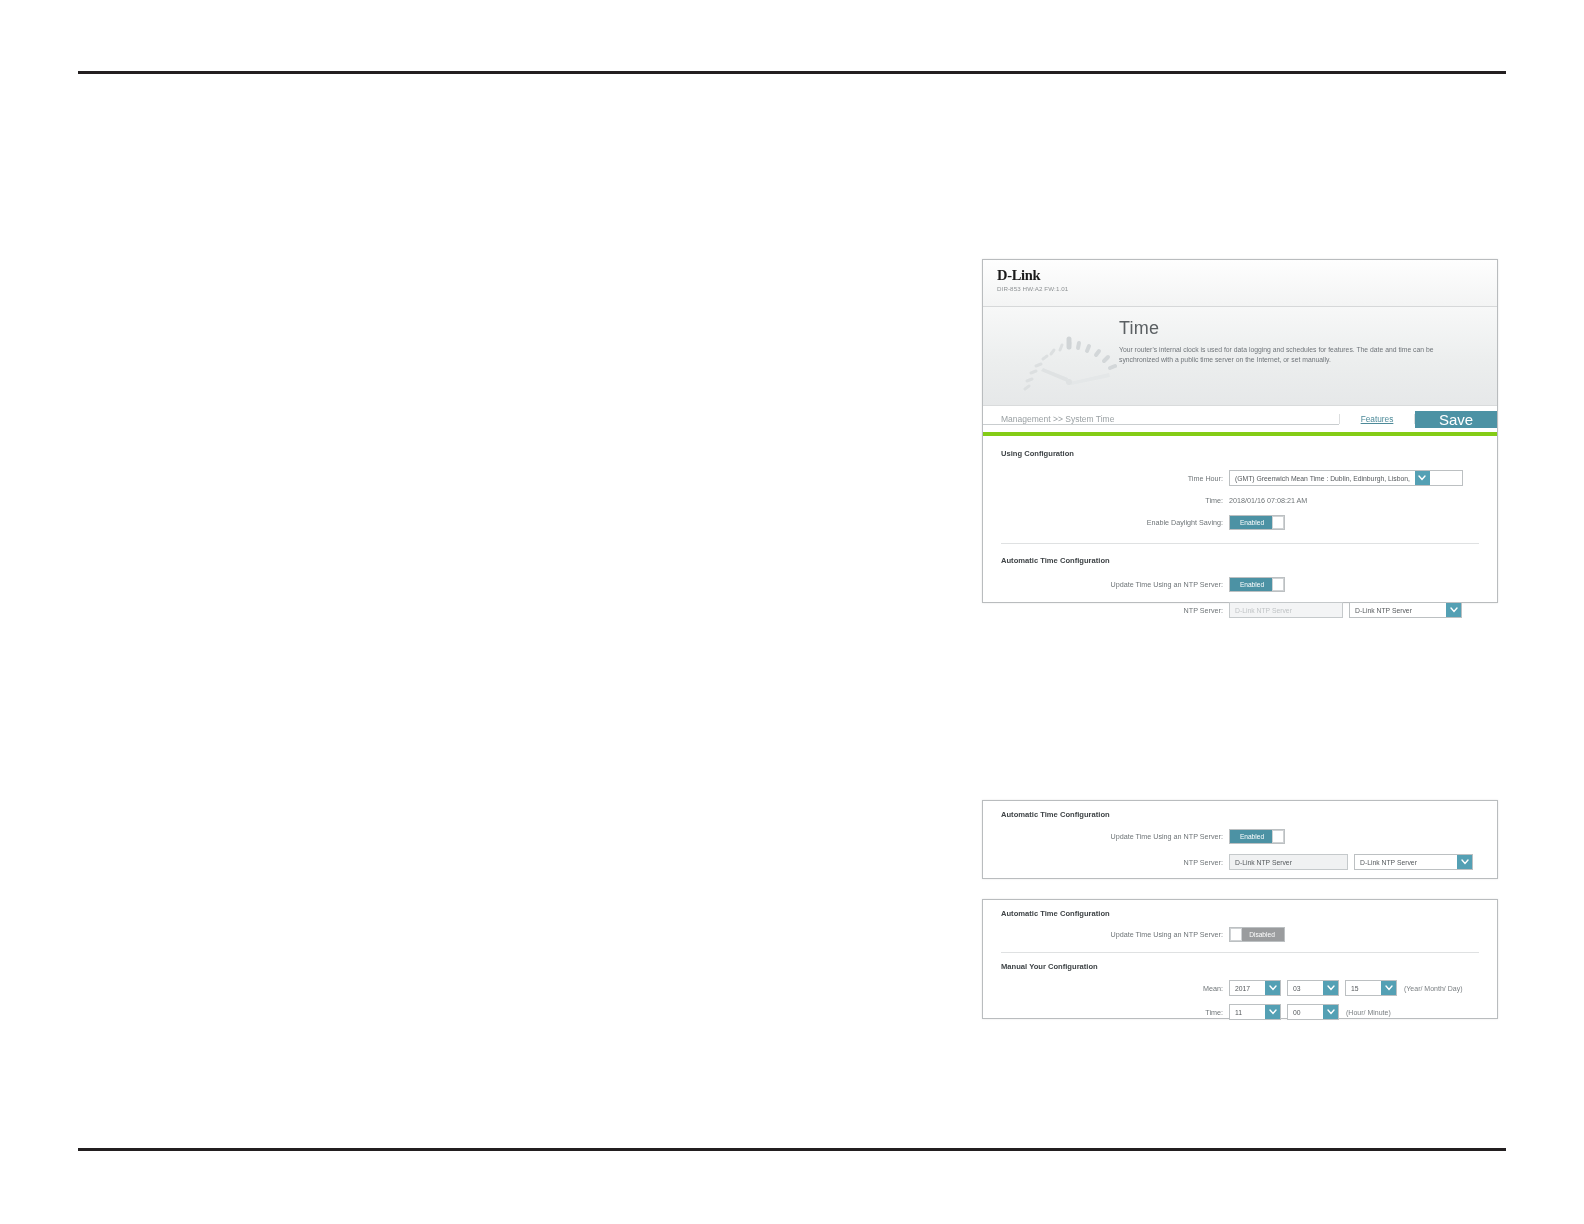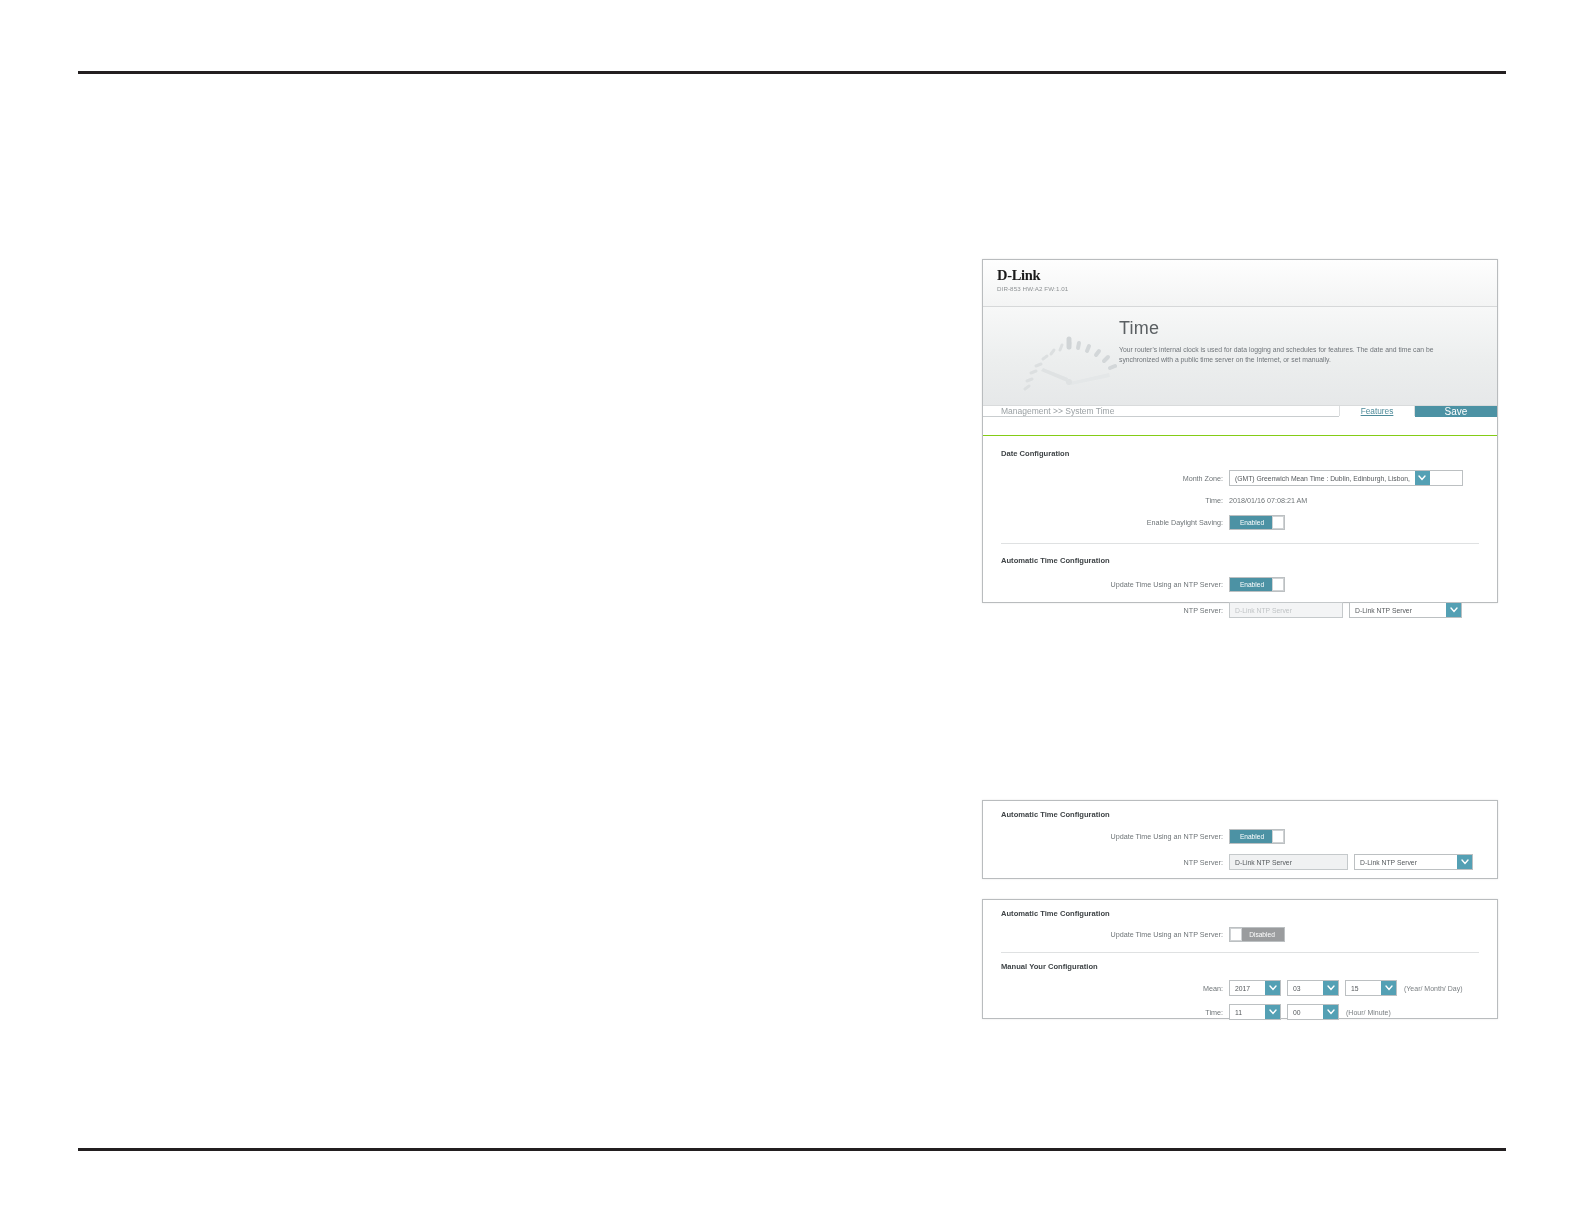--- a/index.html
+++ b/index.html
@@ -119,24 +119,24 @@
     font-size: 6.8px;
     color: #70757a;
     line-height: 1.55;
     max-width: 345px;
   }
 
   
   .crumbbar {
     position: relative;
     height: 30px;
-    border-bottom: 1px solid #84cc16;
-    background: #ffffff;
-    display: flex;
-    align-items: flex-start;
+    border-bottom: 4px solid #84cc16;
+    background: #ffffff;
+    display: flex;
+    align-items: center;
   }
   .crumb {
     flex: 1;
     display: flex;
     align-items: center;
     padding-left: 18px;
     font-size: 8.5px;
     color: #9aa0a3;
     border-bottom: 1px solid #c9cdcf;
   }
@@ -150,21 +150,21 @@
     text-decoration: underline;
     background: #ffffff;
     border-left: 1px solid #dcdedf;
     border-right: 1px solid #dcdedf;
   }
   .btn-save {
     width: 82px;
     display: flex;
     align-items: center;
     justify-content: center;
-    font-size: 10px;
+    font-size: 15px;
     color: #ffffff;
     background: #4c92a4;
   }
 
   
   .body {
     padding: 13px 18px 0 18px;
     position: relative;
   }
   .section-title {
@@ -331,24 +331,24 @@
     </div>
 
     <div class="crumbbar">
       <div class="crumb">Management &gt;&gt; System Time</div>
       <div class="btn-schedule">Features</div>
       <div class="btn-save">Save</div>
     </div>
 
     <div class="body">
 
-      <div class="section-title">Date Configuration</div>
+      <div class="section-title">Using Configuration</div>
 
       <div class="row">
-        <div class="row-label lbl-w-main">Month Zone:</div>
+        <div class="row-label lbl-w-main">Time Hour:</div>
         <div class="sel" style="width:234px">
           <div class="sel-text">(GMT) Greenwich Mean Time : Dublin, Edinburgh, Lisbon,</div>
           <div class="sel-arrow">
             <svg width="8" height="6" viewBox="0 0 8 6">
                 <path d="M1 1 L4 4.5 L7 1" stroke="#ffffff" stroke-width="1.4" fill="none" stroke-linecap="round"></path>
               </svg>
           </div>
         </div>
       </div>
 

